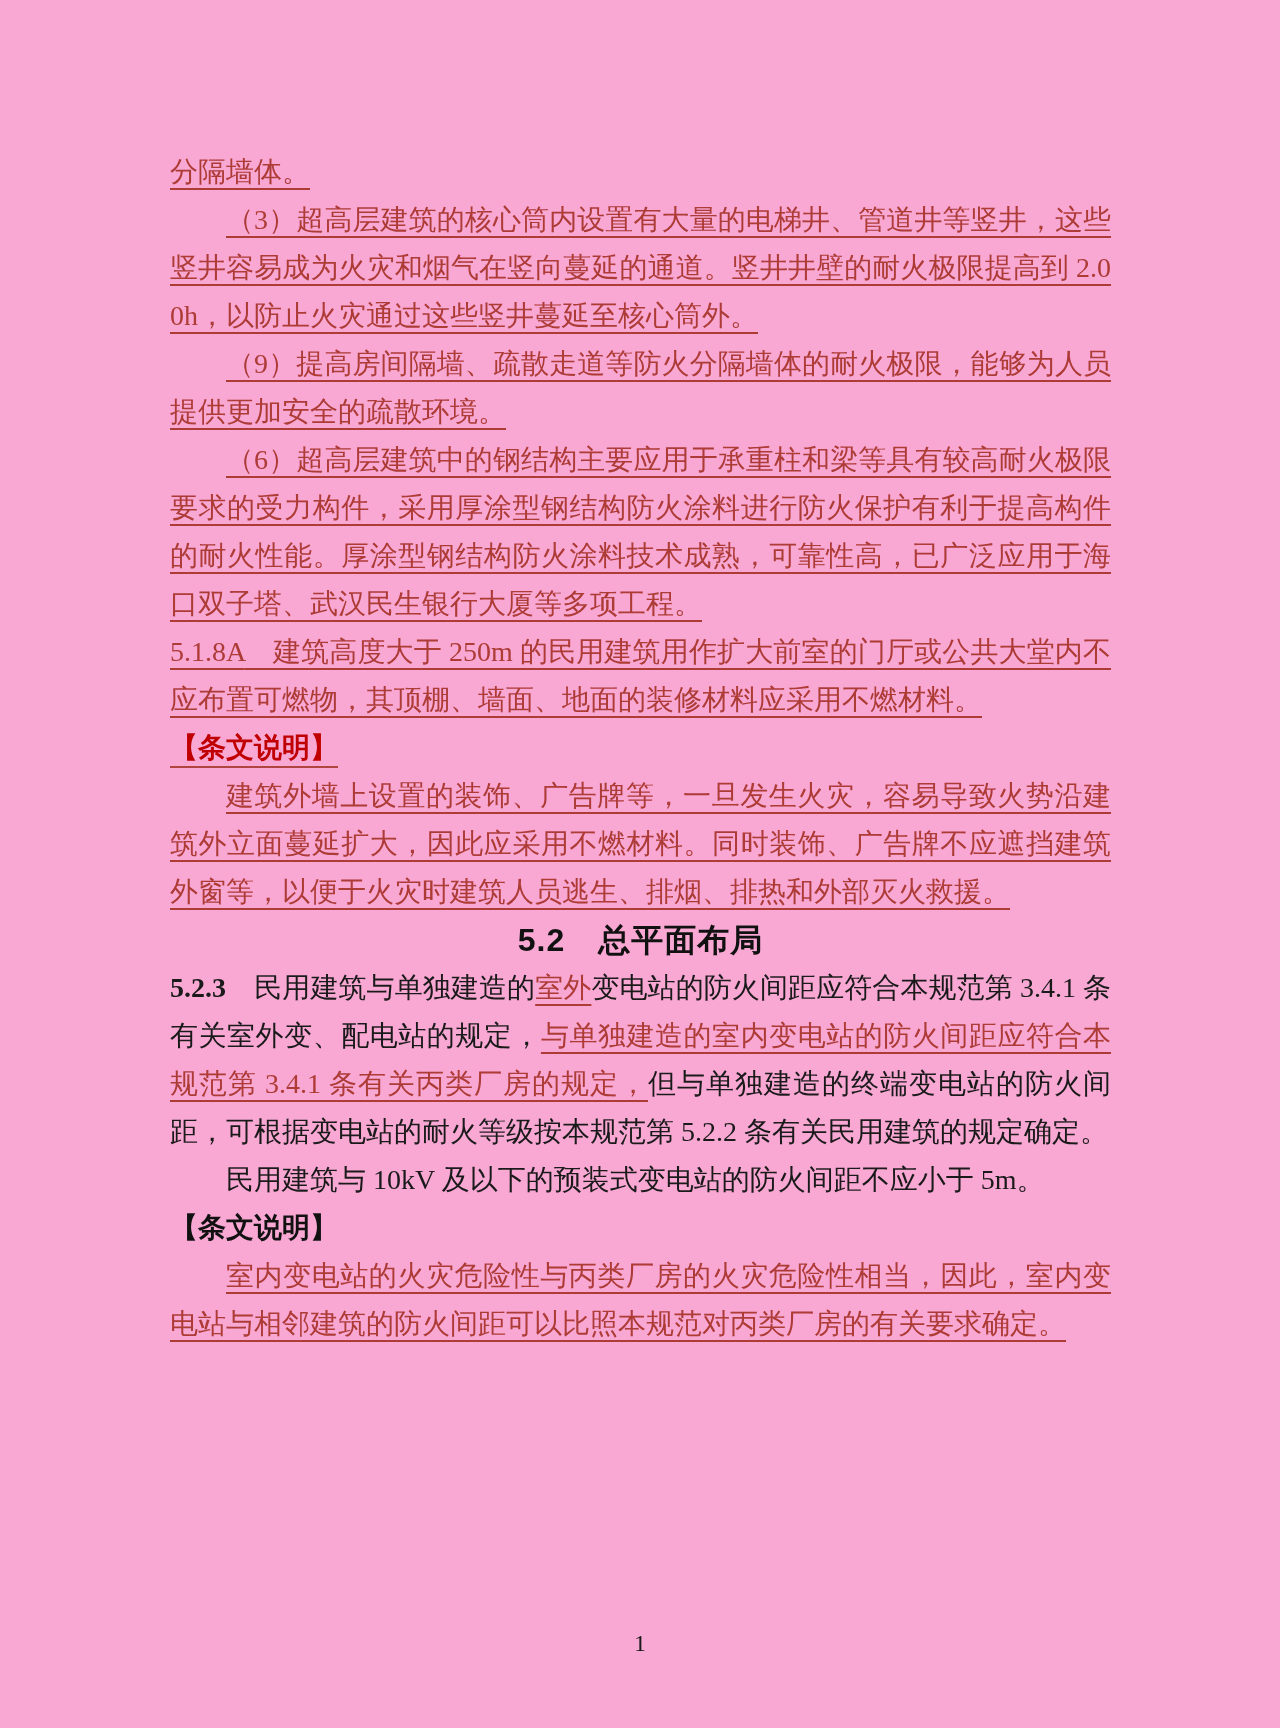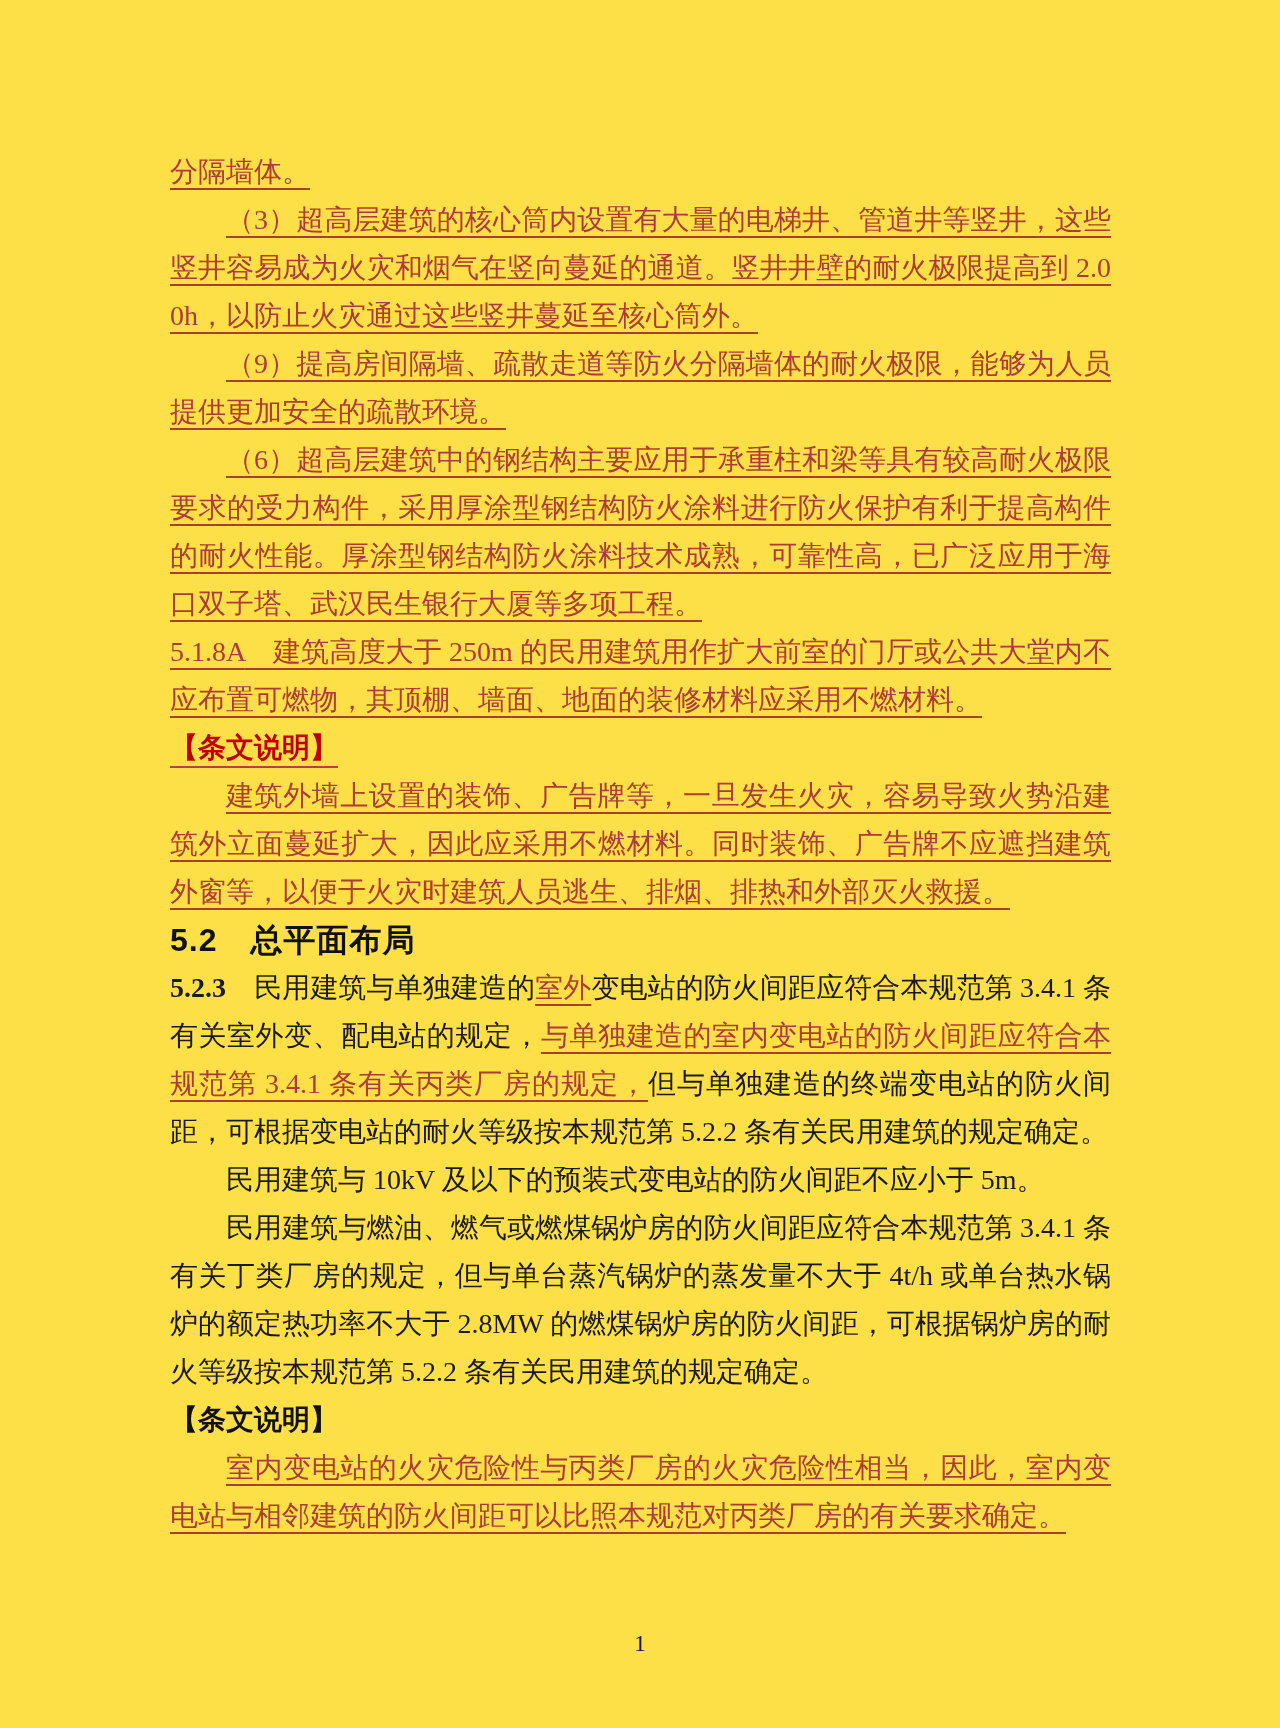--- a/index.html
+++ b/index.html
@@ -4,40 +4,41 @@
 <style>
   html, body {
     margin: 0;
     padding: 0;
     background: #ffffff;
   }
   .page {
     position: relative;
     width: 1280px;
     height: 1728px;
-    background: #fde047;
+    background: #f9a8d4;
     overflow: hidden;
     font-family: "Liberation Serif", "DejaVu Serif", serif;
   }
   .content {
     position: absolute;
     left: 170px;
     top: 148px;
     width: 941px;
   }
   .para {
     font-size: 28px;
     line-height: 48px;
     text-align: justify;
     color: #1a1a1a;
     margin: 0;
     word-break: break-all;
   }
   .para.indent { text-indent: 2em; }
   .para.heading {
+    text-align: center;
     text-indent: 0;
     font-family: "Liberation Sans", "DejaVu Sans", sans-serif;
     font-weight: bold;
     font-size: 32px;
     color: #000000;
     letter-spacing: 1px;
   }
   
   .run-ins {
     color: #ad3b36;
@@ -89,18 +90,17 @@
       <div class="para"><span class="run-ins">分隔墙体。</span></div>
       <div class="para indent"><span class="run-ins">（3）超高层建筑的核心筒内设置有大量的电梯井、管道井等竖井，这些竖井容易成为火灾和烟气在竖向蔓延的通道。竖井井壁的耐火极限提高到 2.00h，以防止火灾通过这些竖井蔓延至核心筒外。</span></div>
       <div class="para indent"><span class="run-ins">（9）提高房间隔墙、疏散走道等防火分隔墙体的耐火极限，能够为人员提供更加安全的疏散环境。</span></div>
       <div class="para indent"><span class="run-ins">（6）超高层建筑中的钢结构主要应用于承重柱和梁等具有较高耐火极限要求的受力构件，采用厚涂型钢结构防火涂料进行防火保护有利于提高构件的耐火性能。厚涂型钢结构防火涂料技术成熟，可靠性高，已广泛应用于海口双子塔、武汉民生银行大厦等多项工程。</span></div>
       <div class="para"><span class="run-ins-bold">5.1.8A</span><span class="run-ins">　建筑高度大于 250m 的民用建筑用作扩大前室的门厅或公共大堂内不应布置可燃物，其顶棚、墙面、地面的装修材料应采用不燃材料。</span></div>
       <div class="para"><span class="run-tag-ins">【条文说明】</span></div>
       <div class="para indent"><span class="run-ins">建筑外墙上设置的装饰、广告牌等，一旦发生火灾，容易导致火势沿建筑外立面蔓延扩大，因此应采用不燃材料。同时装饰、广告牌不应遮挡建筑外窗等，以便于火灾时建筑人员逃生、排烟、排热和外部灭火救援。</span></div>
       <div class="para heading"><span class="run-tag-black">5.2　总平面布局</span></div>
       <div class="para"><span class="run-bold">5.2.3</span><span class="run-black">　民用建筑与单独建造的</span><span class="run-ins">室外</span><span class="run-black">变电站的防火间距应符合本规范第 3.4.1 条有关室外变、配电站的规定，</span><span class="run-ins">与单独建造的室内变电站的防火间距应符合本规范第 3.4.1 条有关丙类厂房的规定，</span><span class="run-black">但与单独建造的终端变电站的防火间距，可根据变电站的耐火等级按本规范第 5.2.2 条有关民用建筑的规定确定。</span></div>
       <div class="para indent"><span class="run-black">民用建筑与 10kV 及以下的预装式变电站的防火间距不应小于 5m。</span></div>
-      <div class="para indent"><span class="run-black">民用建筑与燃油、燃气或燃煤锅炉房的防火间距应符合本规范第 3.4.1 条有关丁类厂房的规定，但与单台蒸汽锅炉的蒸发量不大于 4t/h 或单台热水锅炉的额定热功率不大于 2.8MW 的燃煤锅炉房的防火间距，可根据锅炉房的耐火等级按本规范第 5.2.2 条有关民用建筑的规定确定。</span></div>
       <div class="para"><span class="run-tag-black">【条文说明】</span></div>
       <div class="para indent"><span class="run-ins">室内变电站的火灾危险性与丙类厂房的火灾危险性相当，因此，室内变电站与相邻建筑的防火间距可以比照本规范对丙类厂房的有关要求确定。</span></div>
     </div>
   <div class="page-number">1</div>
 </div>
 
 </body></html>

